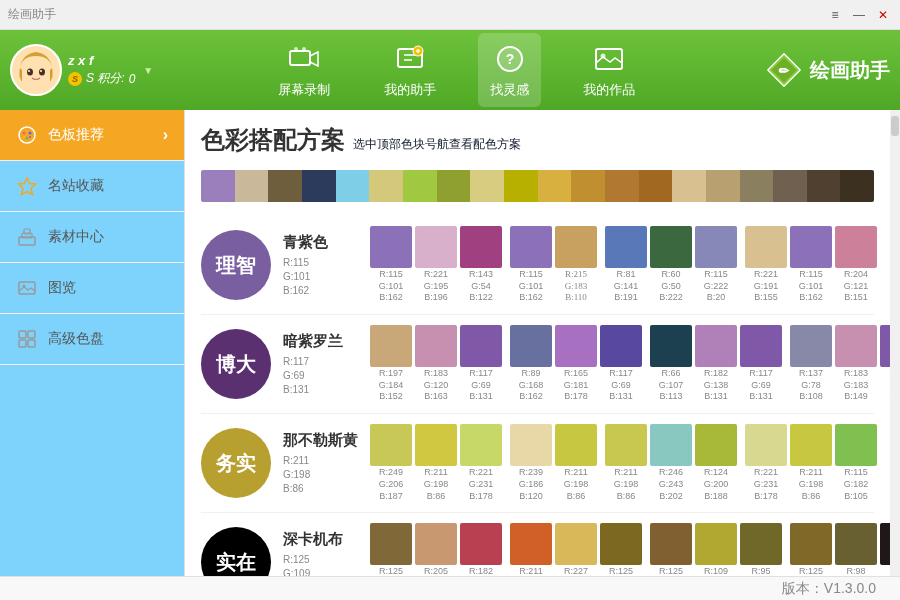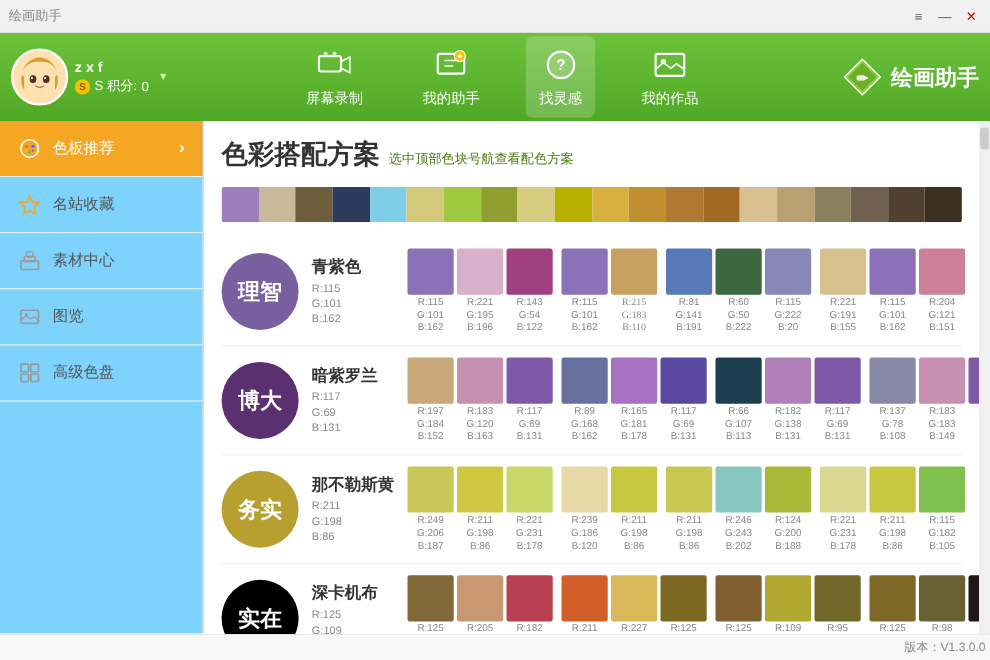--- a/index.html
+++ b/index.html
@@ -29,20 +29,21 @@
       background: linear-gradient(180deg, #6dc23a 0%, #4fa825 100%);
       display: flex;
       align-items: center;
       padding: 0 10px;
     }
     .user-avatar-area {
       display: flex;
       align-items: center;
       gap: 6px;
       min-width: 130px;
+      font-style: italic;
     }
     .avatar-circle {
       width: 52px; height: 52px; border-radius: 50%;
       background: #fff;
       border: 2px solid #fff;
       display: flex; align-items: center; justify-content: center;
       overflow: hidden;
     }
     .avatar-face {
       width: 48px; height: 48px;
@@ -95,21 +96,21 @@
     
     .content-area {
       flex: 1;
       background: #fff;
       overflow-y: auto;
       padding: 14px 16px;
       position: relative;
     }
     .content-title-row { display: flex; align-items: baseline; gap: 8px; margin-bottom: 14px; }
     .content-title { font-size: 24px; font-weight: bold; color: #333; }
-    .content-hint { font-size: 12px; color: #4d7c0f; }
+    .content-hint { font-size: 12px; color: #0f172a; }
 
     
     .color-strip { display: flex; height: 32px; margin-bottom: 14px; overflow: hidden; border-radius: 2px; }
     .color-swatch { flex: 1; cursor: pointer; }
 
     
     .scheme-row { display: flex; align-items: center; gap: 12px; padding: 10px 0; border-bottom: 1px solid #f0f0f0; }
     .scheme-circle {
       width: 70px; height: 70px; border-radius: 50%;
       display: flex; align-items: center; justify-content: center;
@@ -134,22 +135,22 @@
     .content-area::-webkit-scrollbar-thumb { background: #ccc; border-radius: 4px; }
 
     
     .version-bar {
       height: 24px;
       background: #f8f8f8;
       border-top: 1px solid #e0e0e0;
       display: flex;
       align-items: center;
       justify-content: flex-end;
-      padding: 0 4px;
-      font-size: 11px;
+      padding: 0 24px;
+      font-size: 14px;
       color: #888;
     }
   </style>
 </head>
 <body>
 
 <div class="title-bar">
   <span class="title-bar-logo">绘画助手</span>
   <div class="title-bar-controls">
     <div class="title-bar-btn">≡</div>

